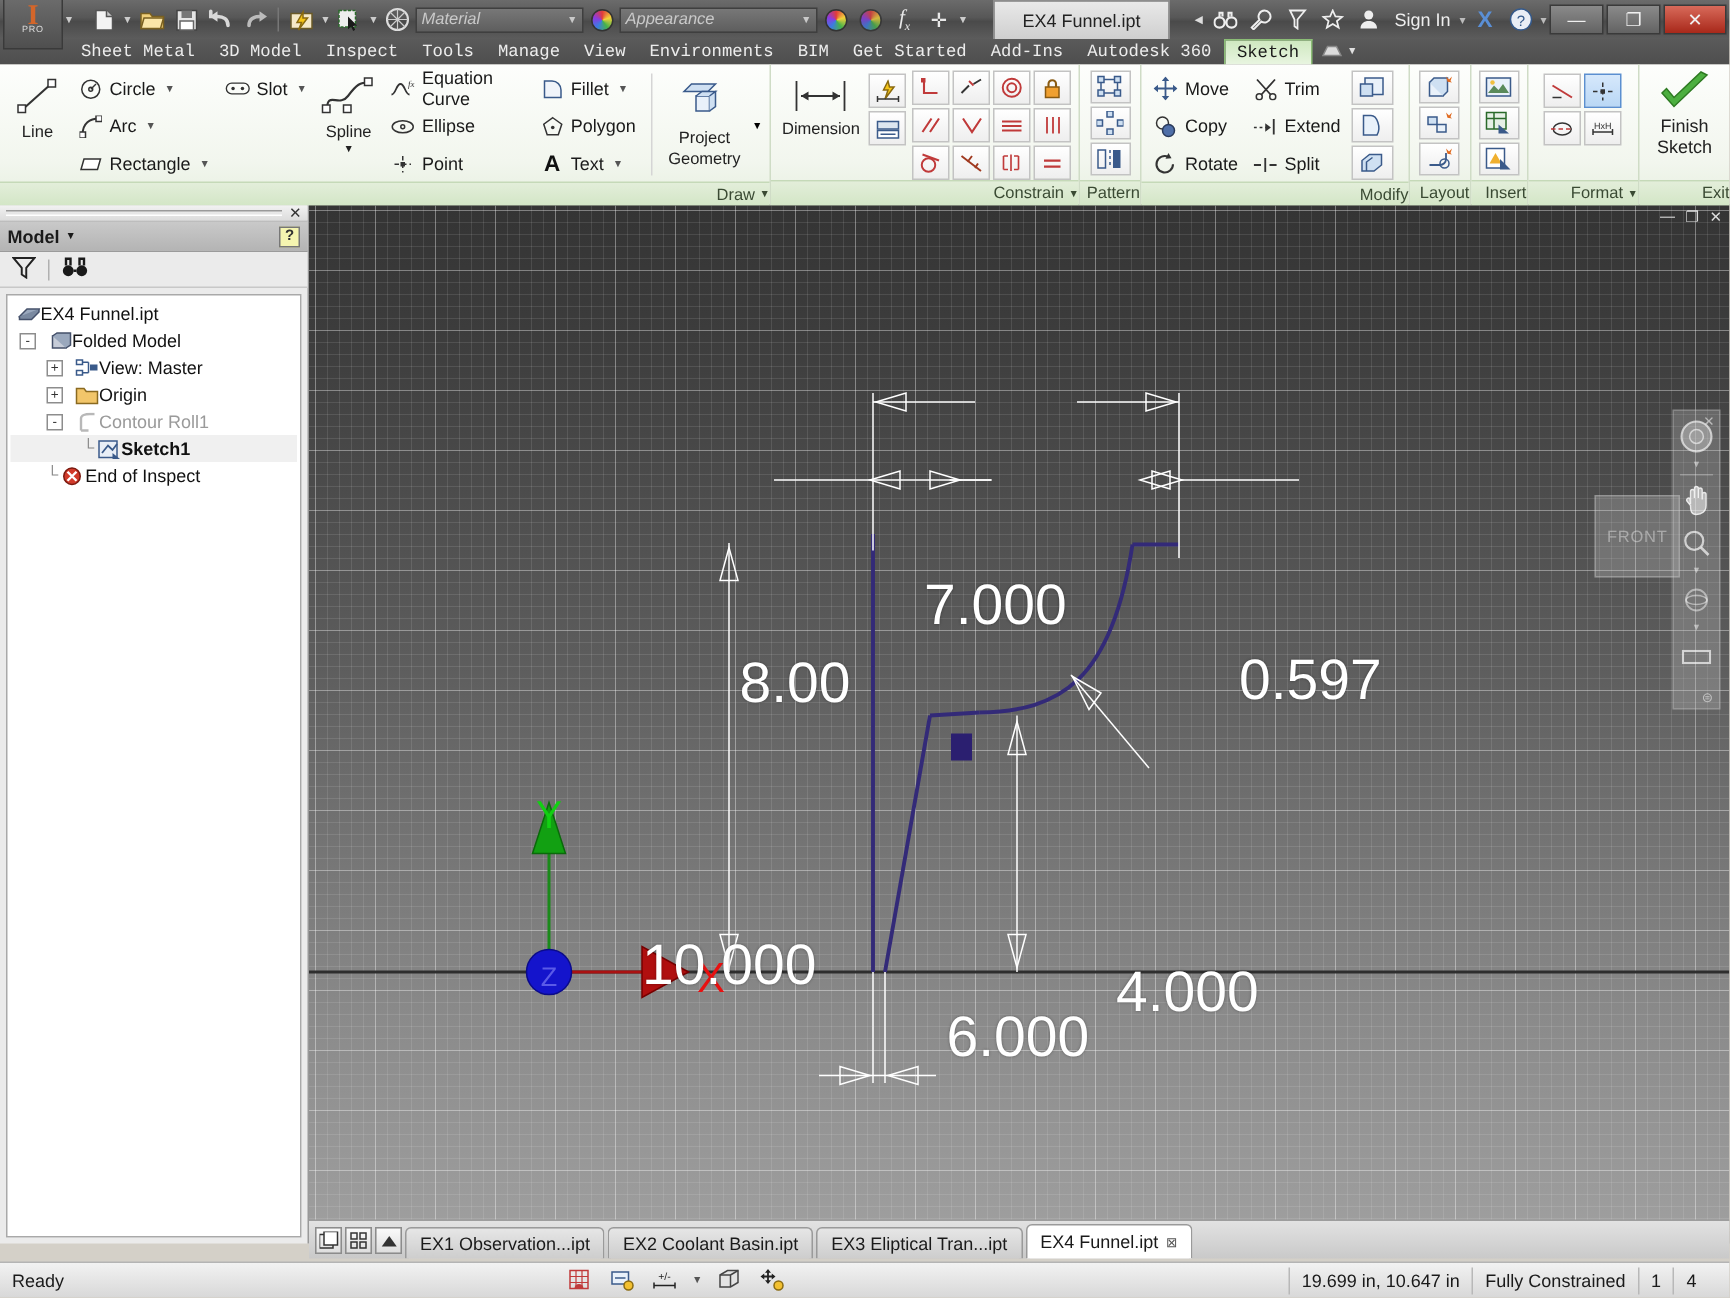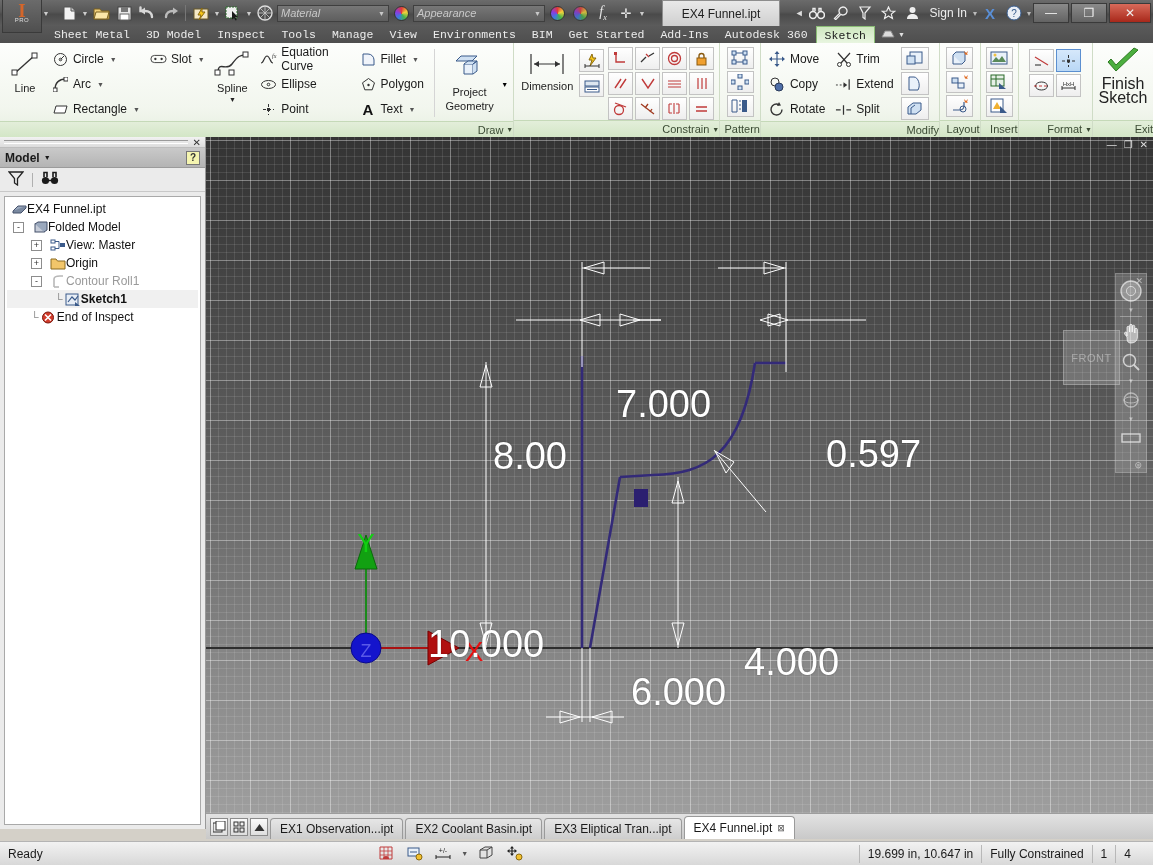--- a/index.html
+++ b/index.html
@@ -100,21 +100,21 @@
   .gridbtns { display:flex; flex-direction:column; gap:2px;}
   .gbrow { display:flex; gap:2px;}
   .gb {
     width:25px;height:23px; border:1px solid #c3c3c3; background:linear-gradient(to bottom,#fff,#eee);
     display:flex;align-items:center;justify-content:center; cursor:pointer;
   }
   .gb.sel { border:1px solid #5b8fd0; background:linear-gradient(to bottom,#d6e8fb,#b9d7f5); }
   .vsep { width:1px; background:#d5d5d5; height:68px; margin:2px 3px 0 3px;}
   .finish {
     width:60px; display:flex;flex-direction:column;align-items:center;
-    font-size:16px; color:#222; padding-top:2px; cursor:pointer; line-height:14px;
+    font-size:12px; color:#222; padding-top:2px; cursor:pointer; line-height:14px;
   }
 
   
   .browser {
     position:absolute; top:137px; left:0; width:206px; height:692px;
     background:#ebebeb; border-right:1px solid #999;
     display:flex; flex-direction:column;
   }
   .br-grip { height:11px; background:linear-gradient(to bottom,#f2f2f2,#dcdcdc);
              display:flex; align-items:center; padding:0 4px; border-bottom:1px solid #bdbdbd;}

